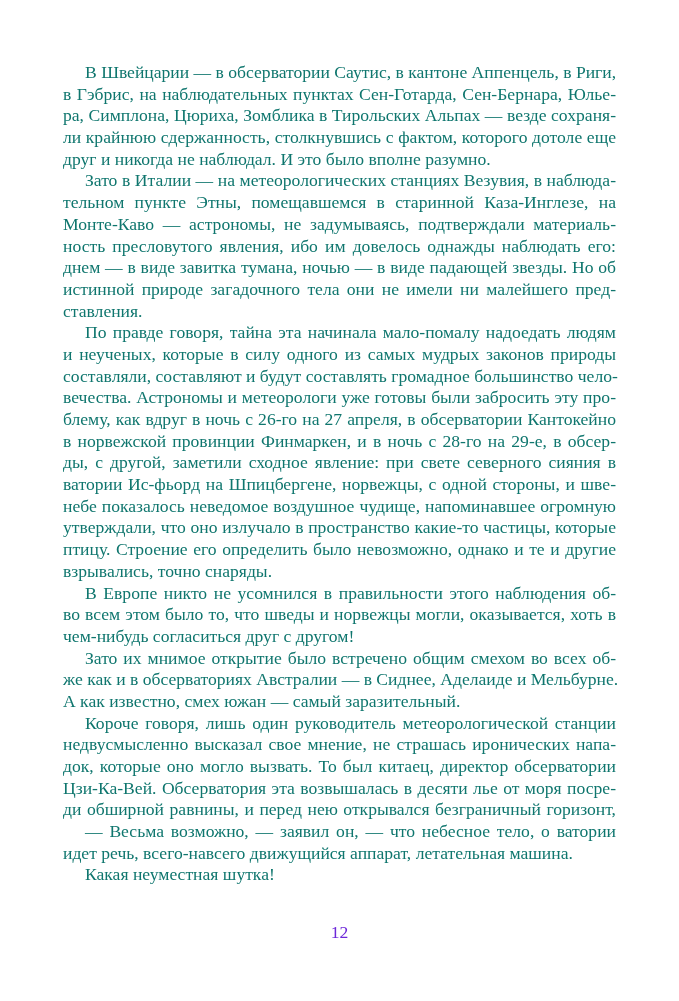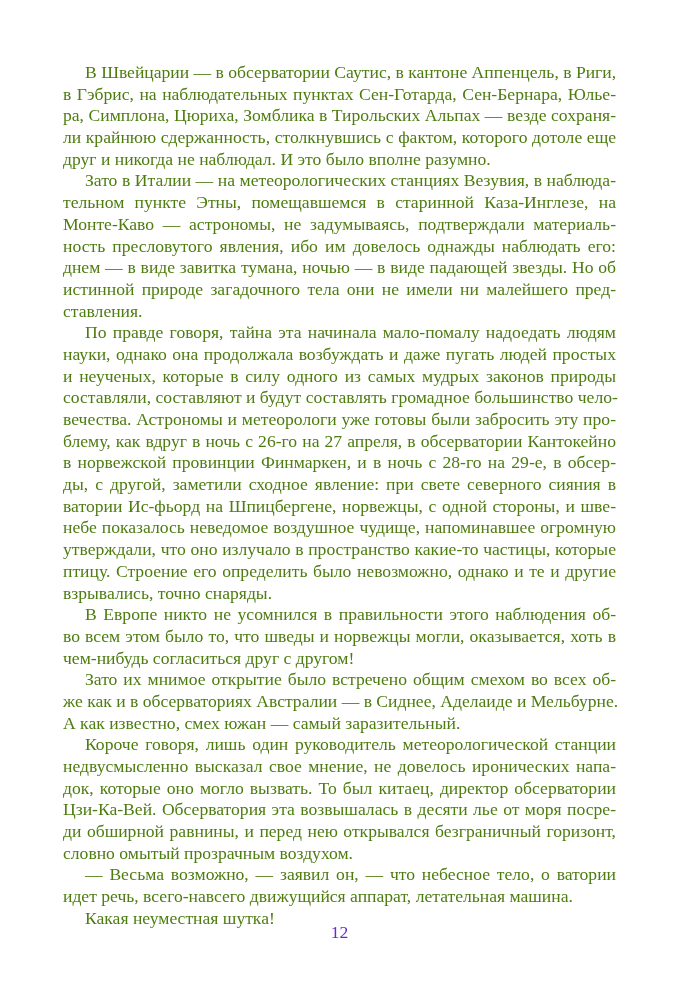--- a/index.html
+++ b/index.html
@@ -14,21 +14,21 @@
     overflow: hidden;
   }
   .page {
     position: absolute;
     left: 63px;
     top: 62px;
     width: 553px;
     font-family: "Liberation Serif", "DejaVu Serif", serif;
     font-size: 17.6px;
     line-height: 21.7px;
-    color: #4d7c0f;
+    color: #0f766e;
   }
   .line {
     display: block;
     white-space: nowrap;
     text-align: justify;
     text-align-last: justify;
     height: 21.7px;
   }
   .line.last {
     text-align-last: left;
@@ -62,21 +62,20 @@
       <span class="line indent">Зато в Италии — на метеорологических станциях Везувия, в наблюда-</span>
       <span class="line">тельном пункте Этны, помещавшемся в старинной Каза-Инглезе, на</span>
       <span class="line">Монте-Каво — астрономы, не задумываясь, подтверждали материаль-</span>
       <span class="line">ность пресловутого явления, ибо им довелось однажды наблюдать его:</span>
       <span class="line">днем — в виде завитка тумана, ночью — в виде падающей звезды. Но об</span>
       <span class="line">истинной природе загадочного тела они не имели ни малейшего пред-</span>
       <span class="line last">ставления.</span>
     </div>
     <div>
       <span class="line indent">По правде говоря, тайна эта начинала мало-помалу надоедать людям</span>
-      <span class="line">науки, однако она продолжала возбуждать и даже пугать людей простых</span>
       <span class="line">и неученых, которые в силу одного из самых мудрых законов природы</span>
       <span class="line">составляли, составляют и будут составлять громадное большинство чело-</span>
       <span class="line">вечества. Астрономы и метеорологи уже готовы были забросить эту про-</span>
       <span class="line">блему, как вдруг в ночь с 26-го на 27 апреля, в обсерватории Кантокейно</span>
       <span class="line">в норвежской провинции Финмаркен, и в ночь с 28-го на 29-е, в обсер-</span>
       <span class="line">ды, с другой, заметили сходное явление: при свете северного сияния в</span>
       <span class="line">ватории Ис-фьорд на Шпицбергене, норвежцы, с одной стороны, и шве-</span>
       <span class="line">небе показалось неведомое воздушное чудище, напоминавшее огромную</span>
       <span class="line">утверждали, что оно излучало в пространство какие-то частицы, которые</span>
       <span class="line">птицу. Строение его определить было невозможно, однако и те и другие</span>
@@ -87,25 +86,24 @@
       <span class="line">во всем этом было то, что шведы и норвежцы могли, оказывается, хоть в</span>
       <span class="line last">чем-нибудь согласиться друг с другом!</span>
     </div>
     <div>
       <span class="line indent">Зато их мнимое открытие было встречено общим смехом во всех об-</span>
       <span class="line">же как и в обсерваториях Австралии — в Сиднее, Аделаиде и Мельбурне.</span>
       <span class="line last">А как известно, смех южан — самый заразительный.</span>
     </div>
     <div>
       <span class="line indent">Короче говоря, лишь один руководитель метеорологической станции</span>
-      <span class="line">недвусмысленно высказал свое мнение, не довелось иронических напа-</span>
+      <span class="line">недвусмысленно высказал свое мнение, не страшась иронических напа-</span>
       <span class="line">док, которые оно могло вызвать. То был китаец, директор обсерватории</span>
       <span class="line">Цзи-Ка-Вей. Обсерватория эта возвышалась в десяти лье от моря посре-</span>
       <span class="line">ди обширной равнины, и перед нею открывался безграничный горизонт,</span>
-      <span class="line last">словно омытый прозрачным воздухом.</span>
     </div>
     <div>
       <span class="line indent">— Весьма возможно, — заявил он, — что небесное тело, о ватории</span>
       <span class="line last">идет речь, всего-навсего движущийся аппарат, летательная машина.</span>
     </div>
     <div>
       <span class="line indent last">Какая неуместная шутка!</span>
     </div>
   </div>
 <div class="page-number">12</div>

